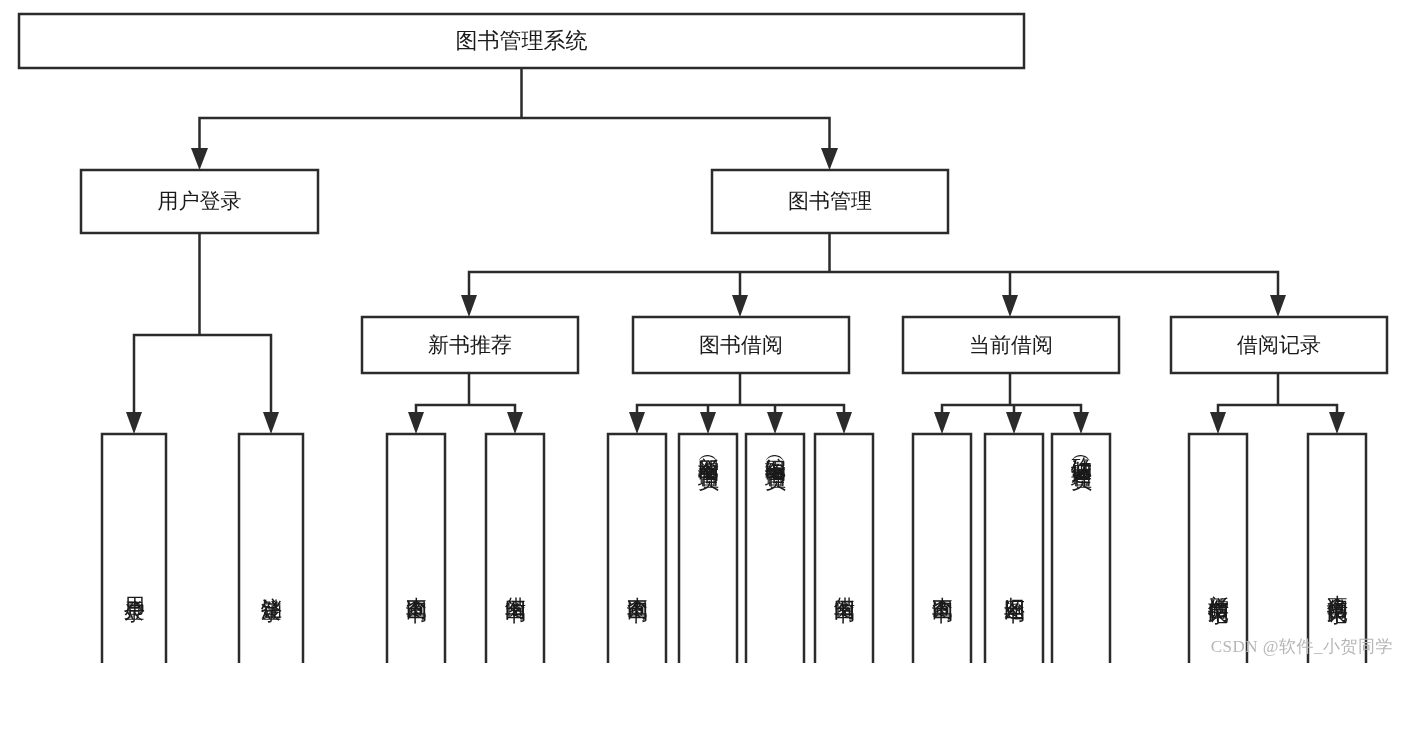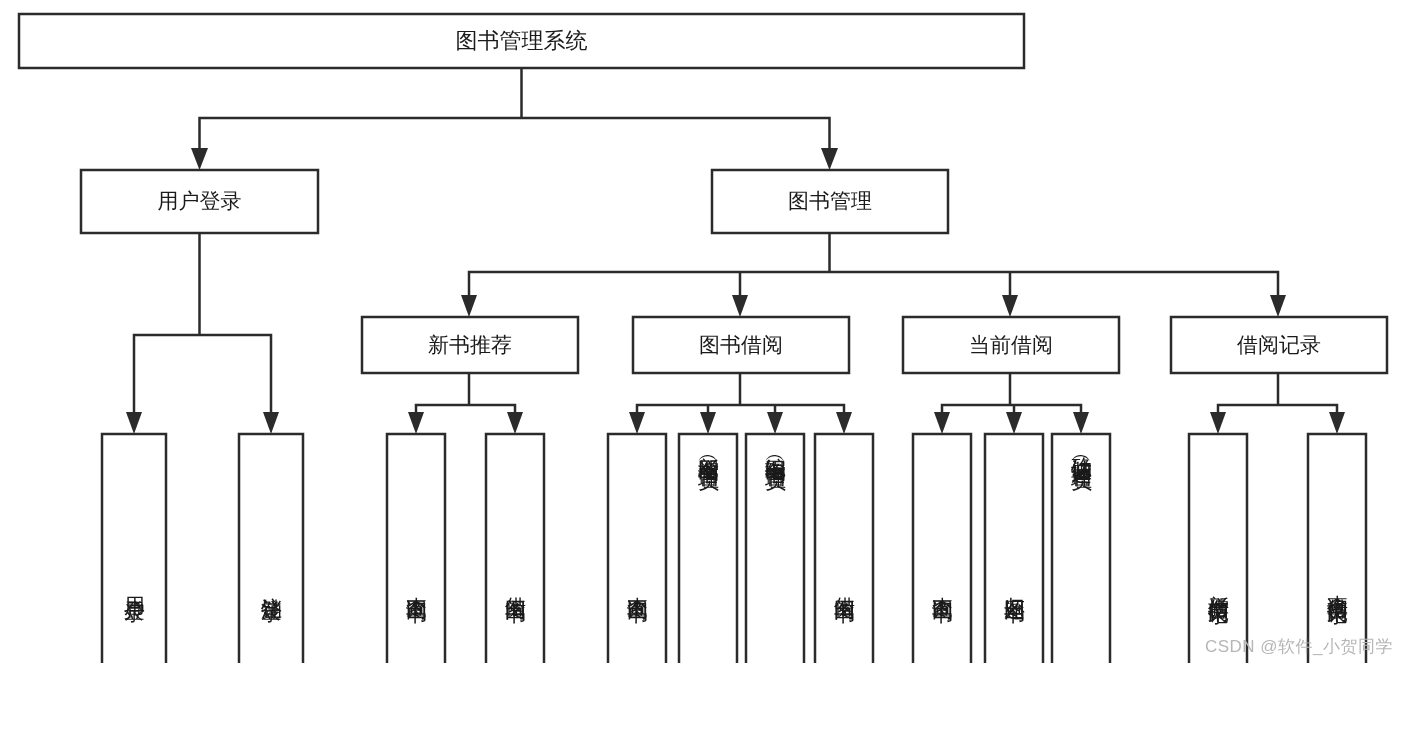--- a/index.html
+++ b/index.html
@@ -69,21 +69,21 @@
     line-height: 1.18;
     letter-spacing: 2px;
     color: #1a1a1a;
     white-space: nowrap;
     text-align: center;
   }
   .watermark {
     position: absolute;
     right: 12px;
     bottom: 5px;
-    font-family: Liberation Sans, sans-serif;
+    font-family: Liberation Serif, serif;
     font-size: 17px;
     color: #b6b6b6;
     letter-spacing: 0.5px;
     user-select: none;
   }
 </style>
 </head>
 <body>
 
 <div id="diagram-root">

